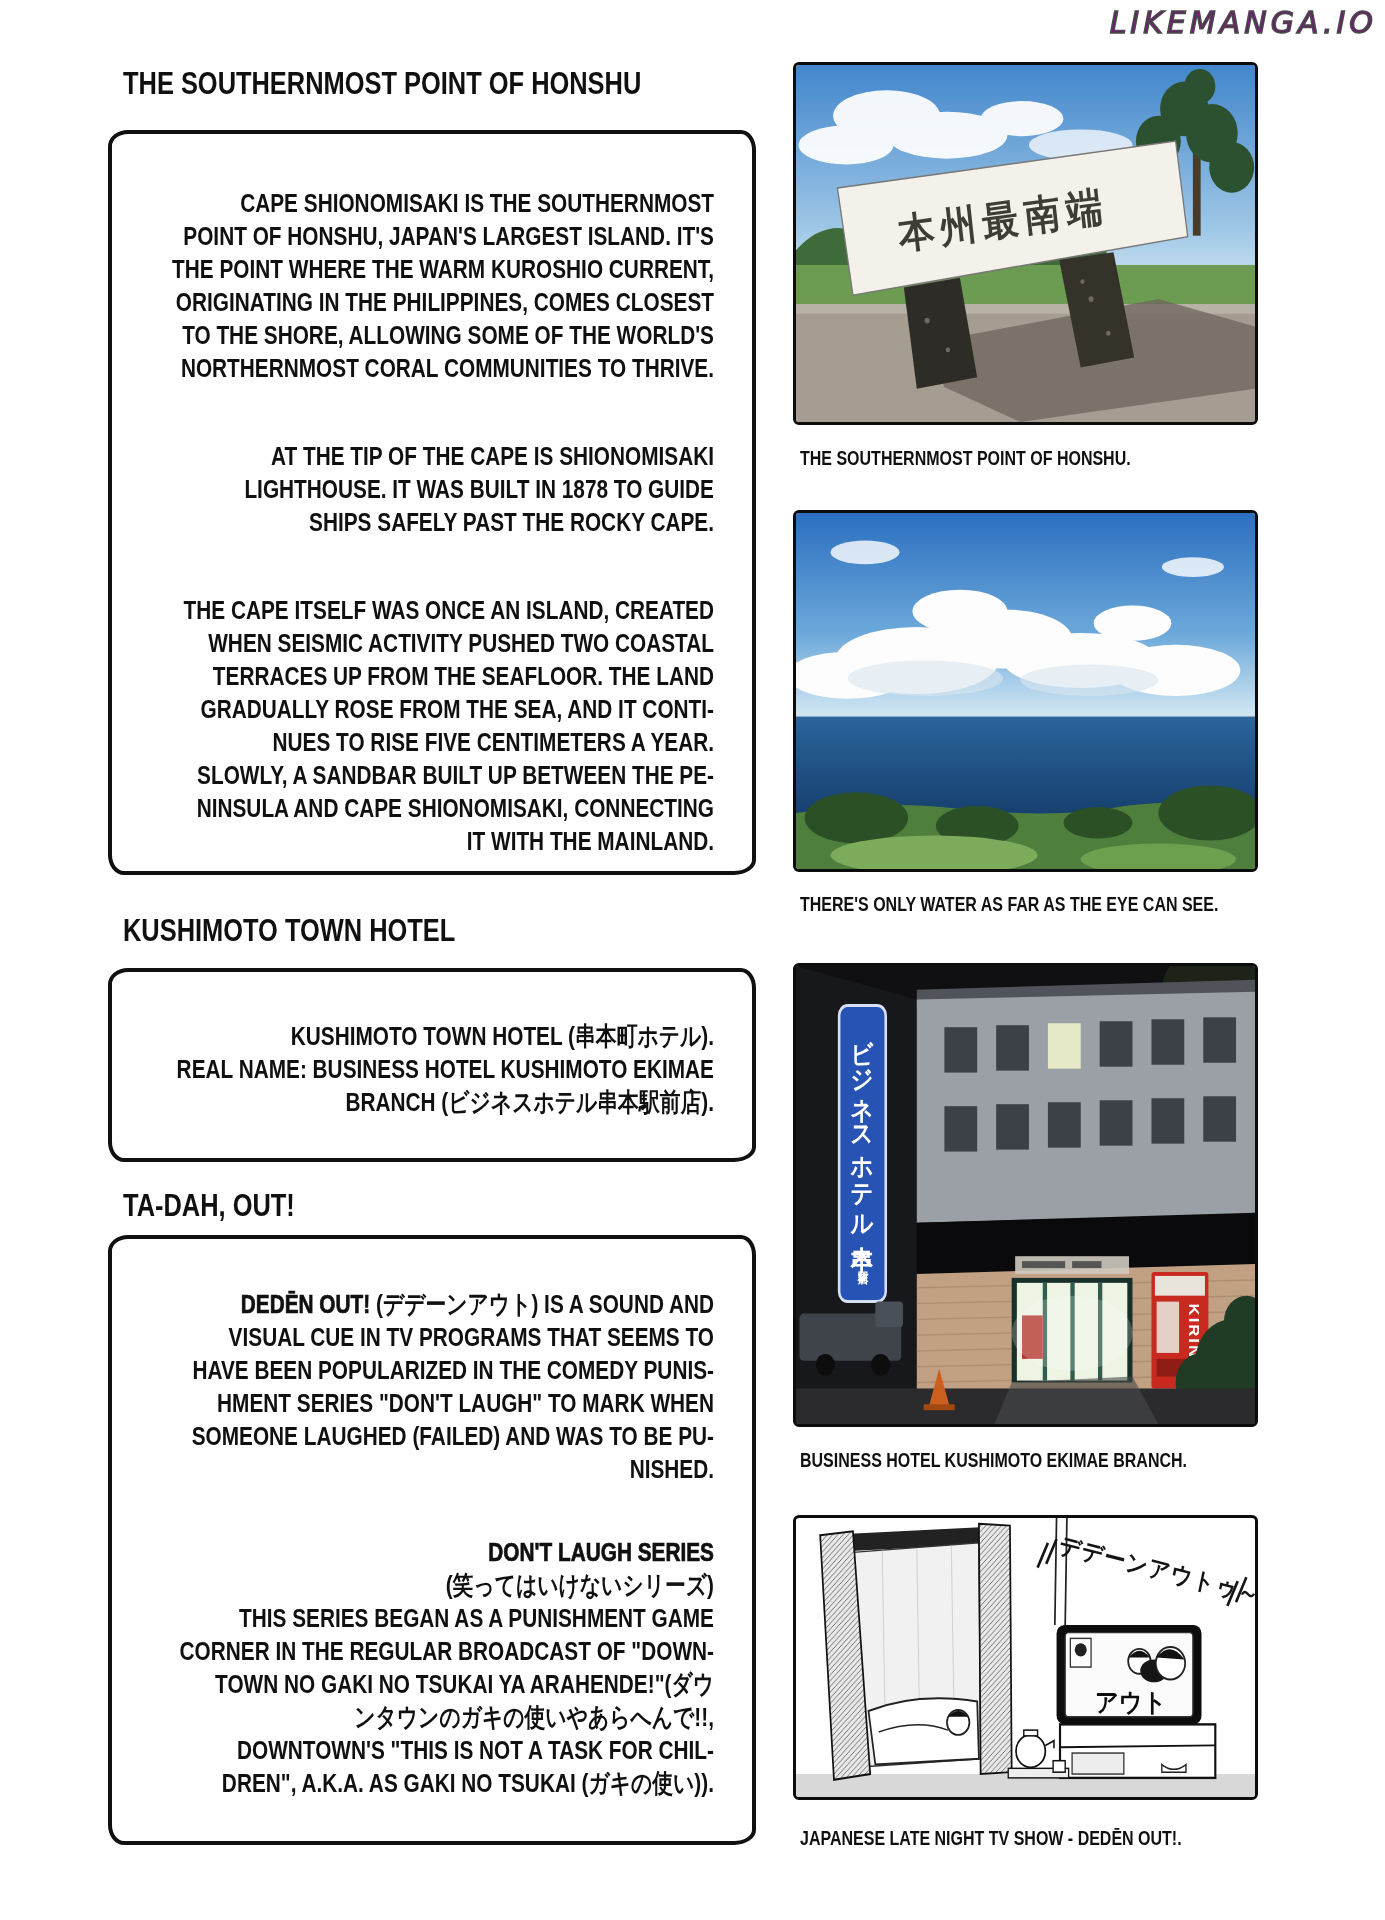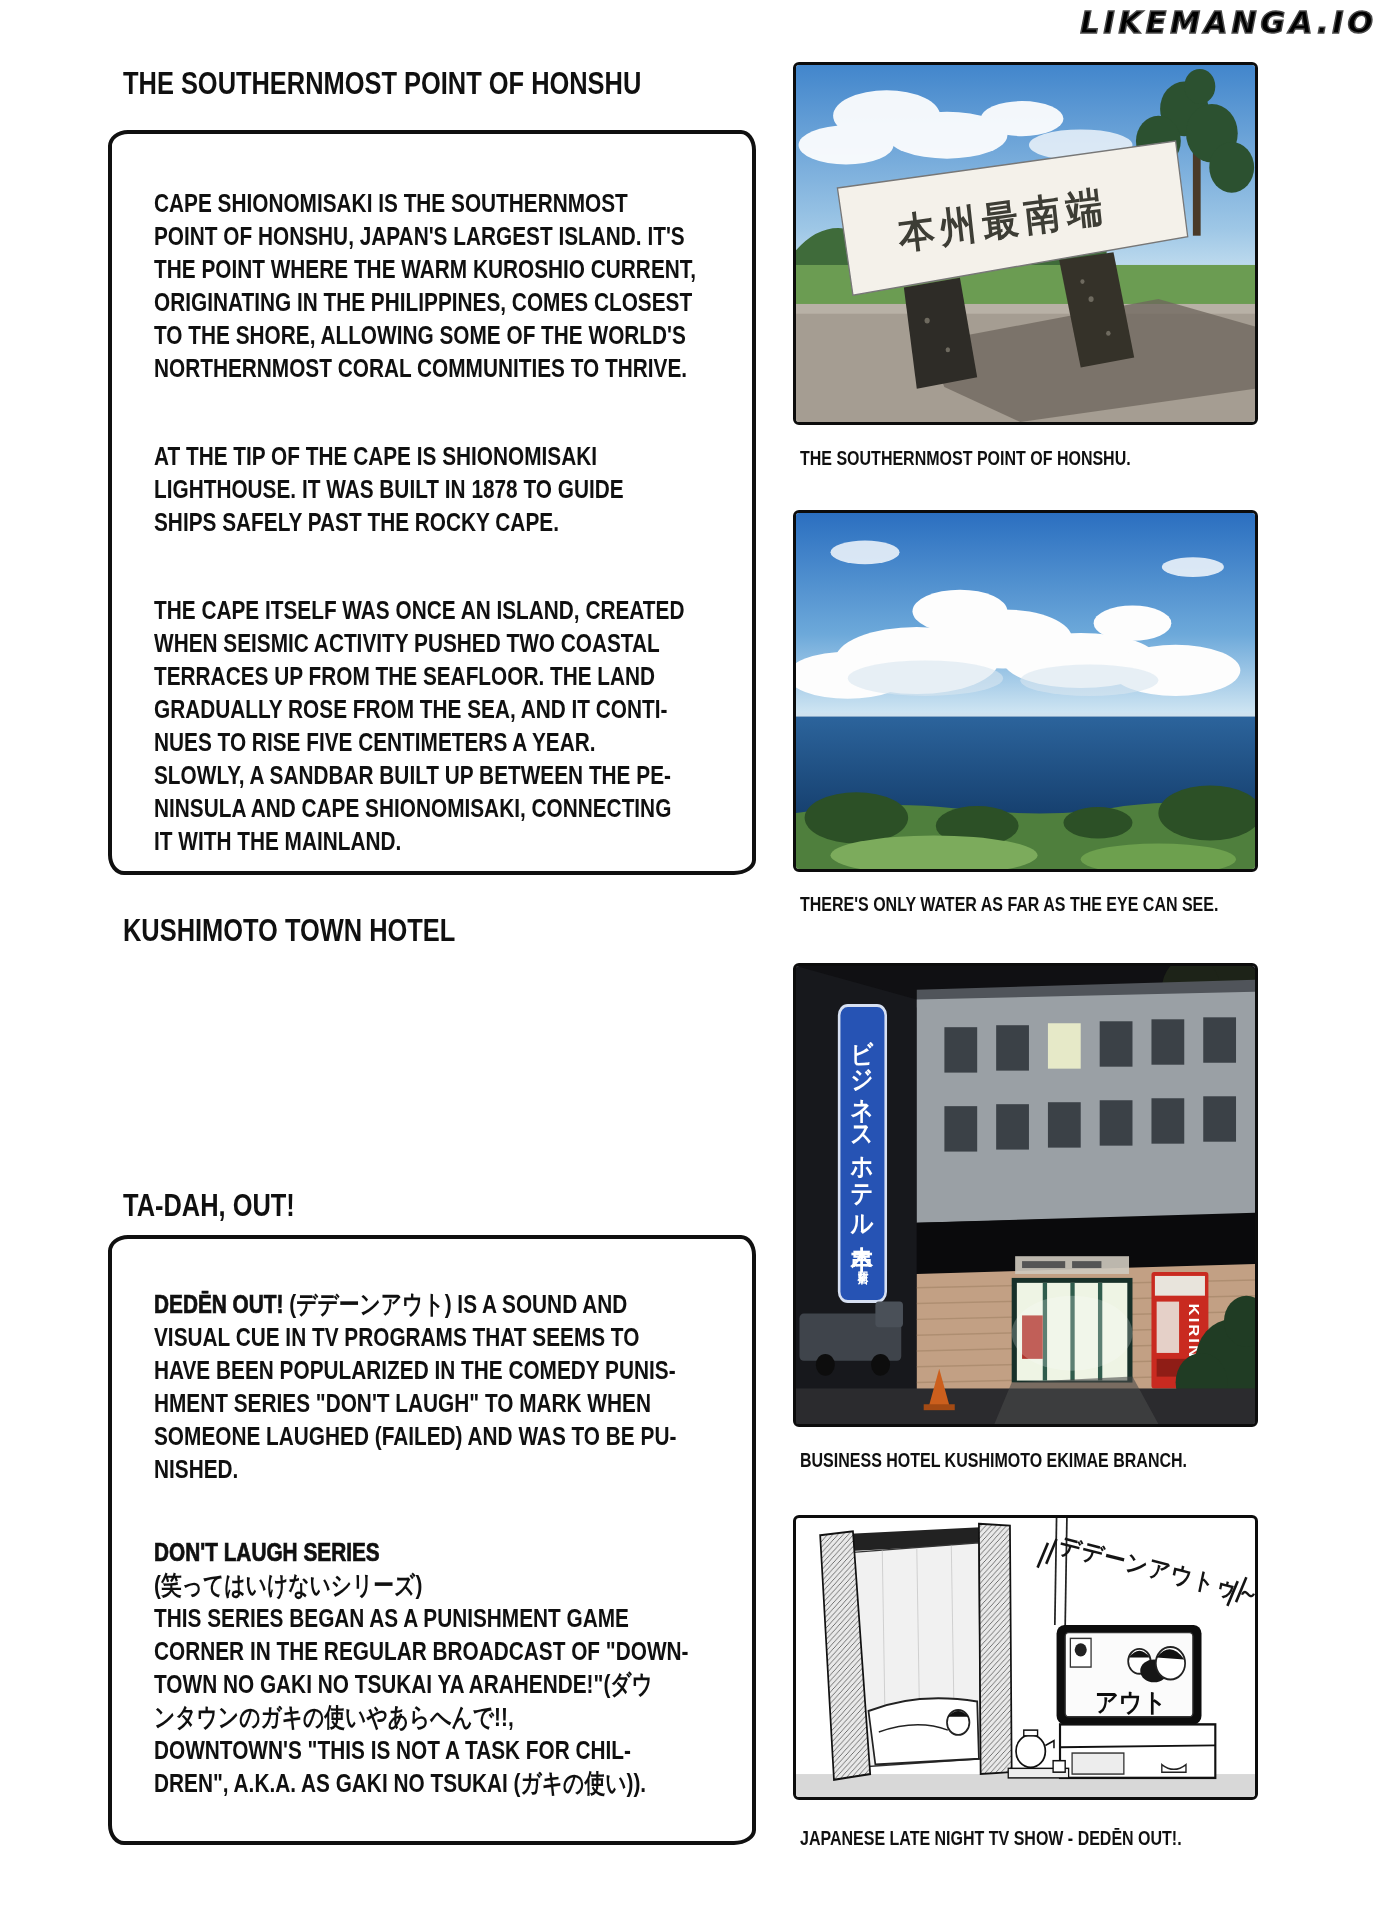--- a/index.html
+++ b/index.html
@@ -6,26 +6,26 @@
   html,body { background:#ffffff; }
   body { font-family: "Liberation Sans", "DejaVu Sans", sans-serif; }
   .page {
     position: relative; width: 1385px; height: 1920px;
     background: #ffffff; overflow: hidden;
   }
   
   .watermark {
     position: absolute; top: 5px; right: 8px;
     font-family: "DejaVu Sans", sans-serif;
-    font-size: 30px; font-weight: 700; font-style: italic;
-    letter-spacing: 4px; color: #000000;
+    font-size: 30px; font-weight: 400; font-style: italic;
+    letter-spacing: 4px; color: #701a75;
     -webkit-text-stroke: 1.5px #4a4a4a;
   }
   
-  .leftcol { position: absolute; left: 0; top: 0; width: 770px; height: 1666px; }
+  .leftcol { position: absolute; left: 0; top: 0; width: 770px; height: 1666px; text-align: right; }
   .h {
     position: absolute; left: 123px;
     font-size: 31px; font-weight: 800; color: #101010;
     transform: scaleX(0.82); transform-origin: 0 0; white-space: pre;
   }
   .notebox {
     position: absolute; left: 108px; width: 648px;
     border: 4.5px solid #101010; background: #ffffff;
     border-radius: 20px 15px 22px 16px / 16px 20px 15px 20px;
     overflow: hidden;
@@ -80,20 +80,25 @@
 TERRACES UP FROM THE SEAFLOOR. THE LAND
 GRADUALLY ROSE FROM THE SEA, AND IT CONTI-
 NUES TO RISE FIVE CENTIMETERS A YEAR.
 SLOWLY, A SANDBAR BUILT UP BETWEEN THE PE-
 NINSULA AND CAPE SHIONOMISAKI, CONNECTING
 IT WITH THE MAINLAND.</p>
     </div>
 
     <div class="h" style="top:913px;">KUSHIMOTO TOWN HOTEL</div>
 
+    <div class="notebox" style="top:968px;height:194px;padding:48px 38px 0 42px;">
+      <p class="bt">KUSHIMOTO TOWN HOTEL (串本町ホテル).
+REAL NAME: BUSINESS HOTEL KUSHIMOTO EKIMAE
+BRANCH (ビジネスホテル串本駅前店).</p>
+    </div>
 
     <div class="h" style="top:1188px;">TA-DAH, OUT!</div>
 
     <div class="notebox" style="top:1235px;height:610px;padding:49px 38px 0 42px;">
       <p class="bt mb50"><b>DEDĒN OUT!</b><span> (デデーンアウト) IS A SOUND AND
 VISUAL CUE IN TV PROGRAMS THAT SEEMS TO
 HAVE BEEN POPULARIZED IN THE COMEDY PUNIS-
 HMENT SERIES "DON'T LAUGH" TO MARK WHEN
 SOMEONE LAUGHED (FAILED) AND WAS TO BE PU-
 NISHED.</span></p>

